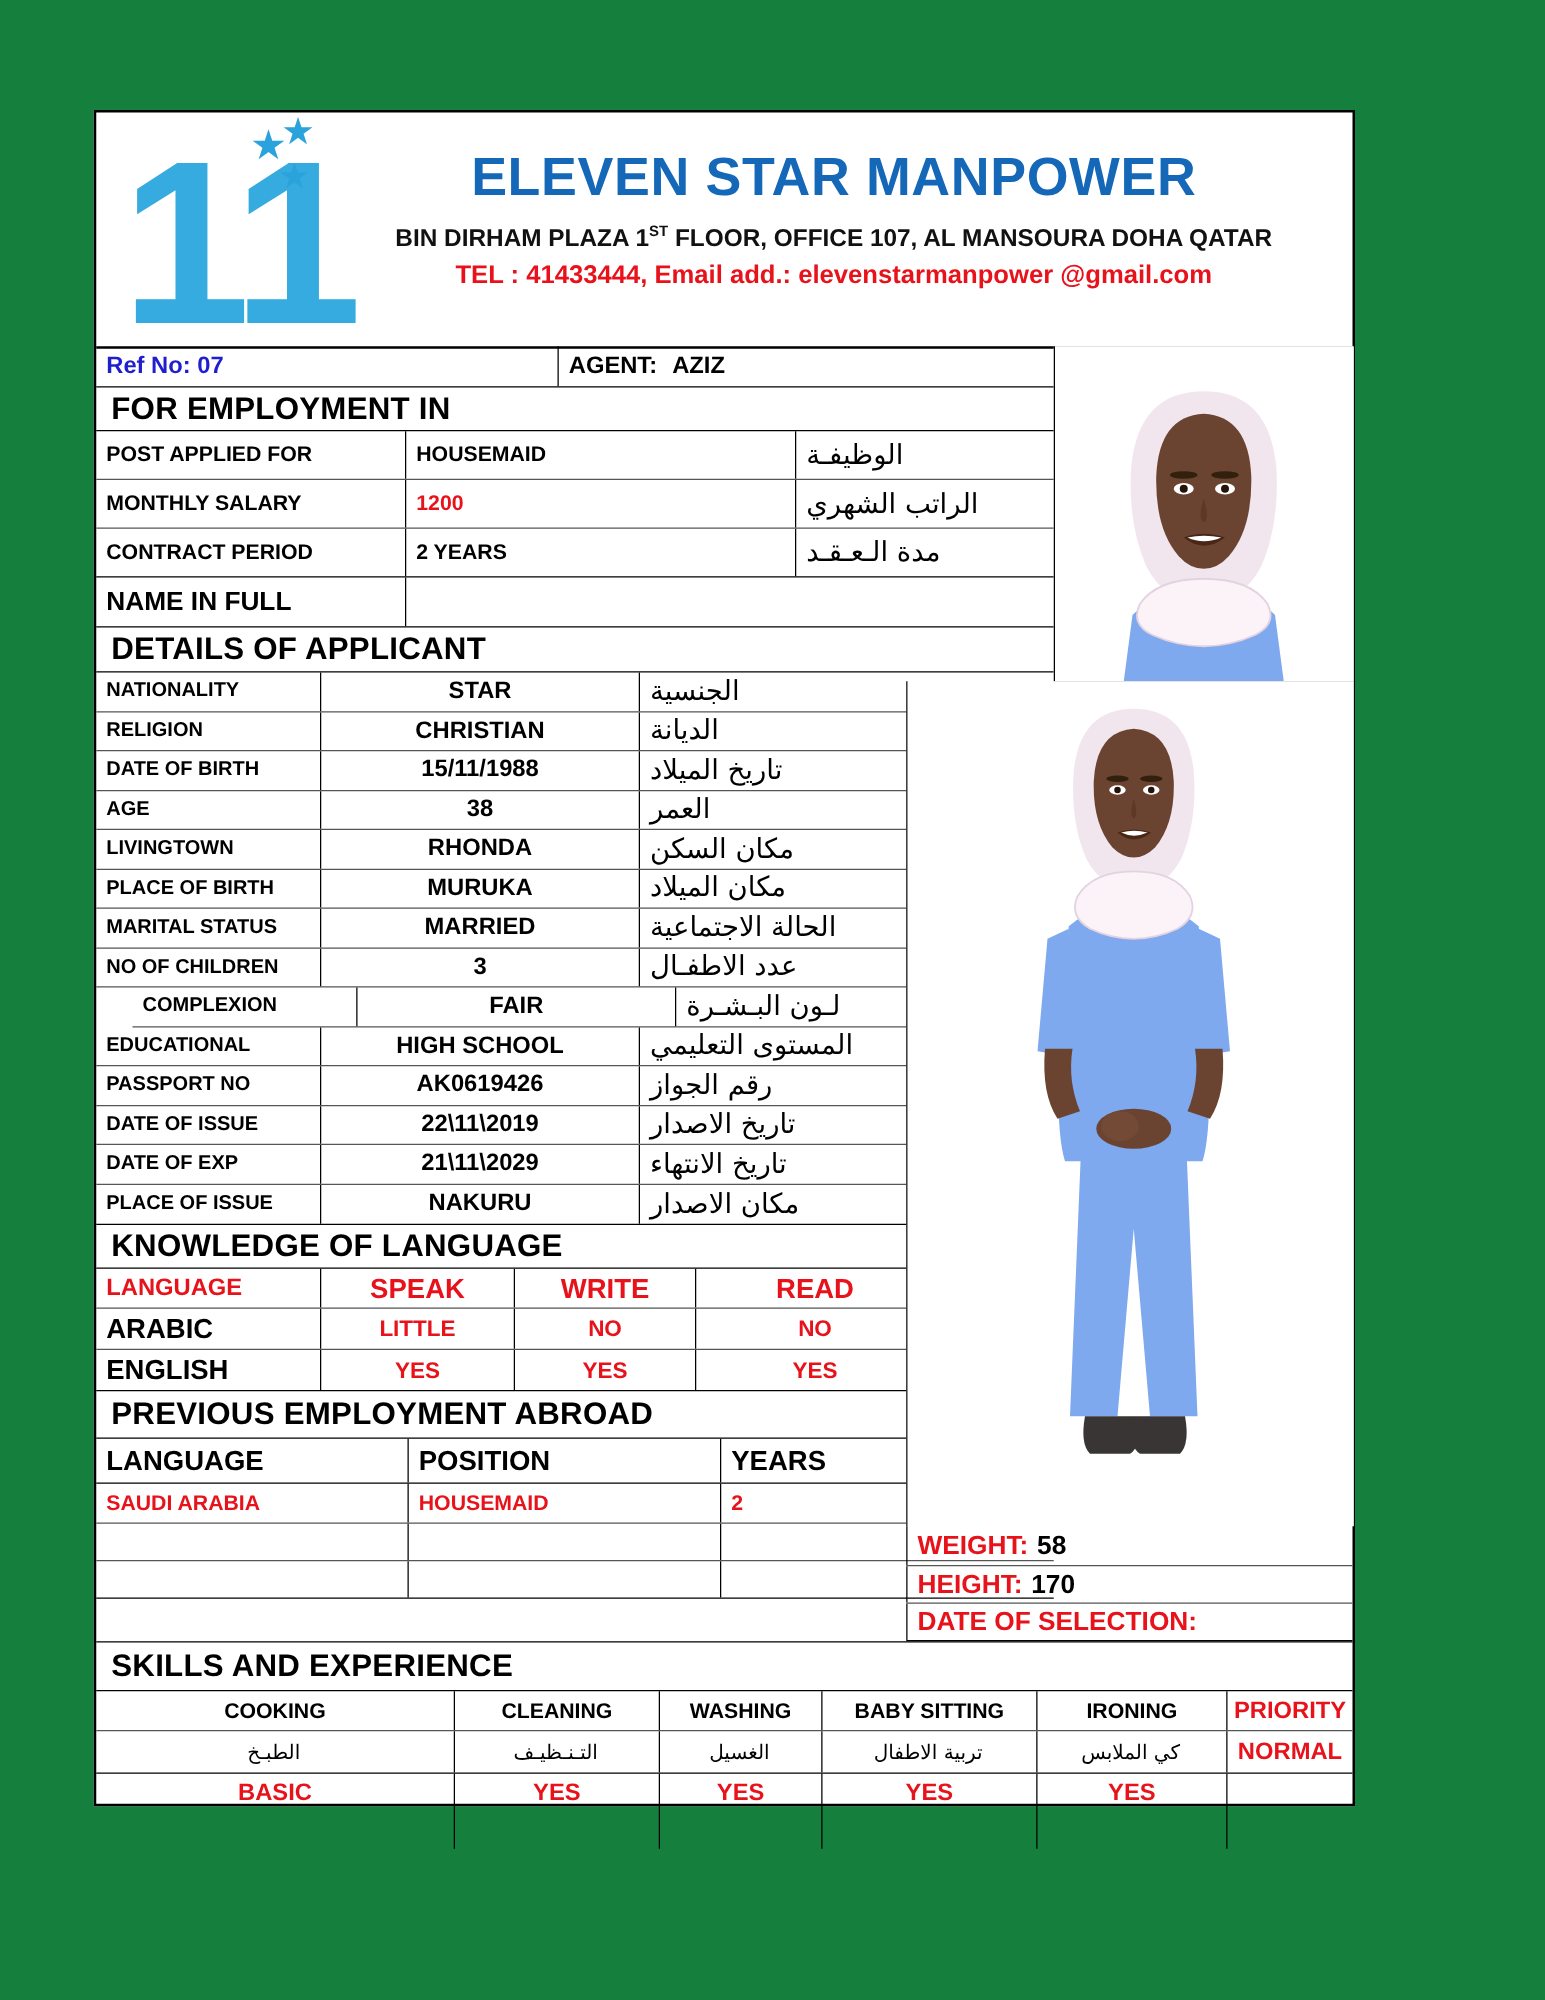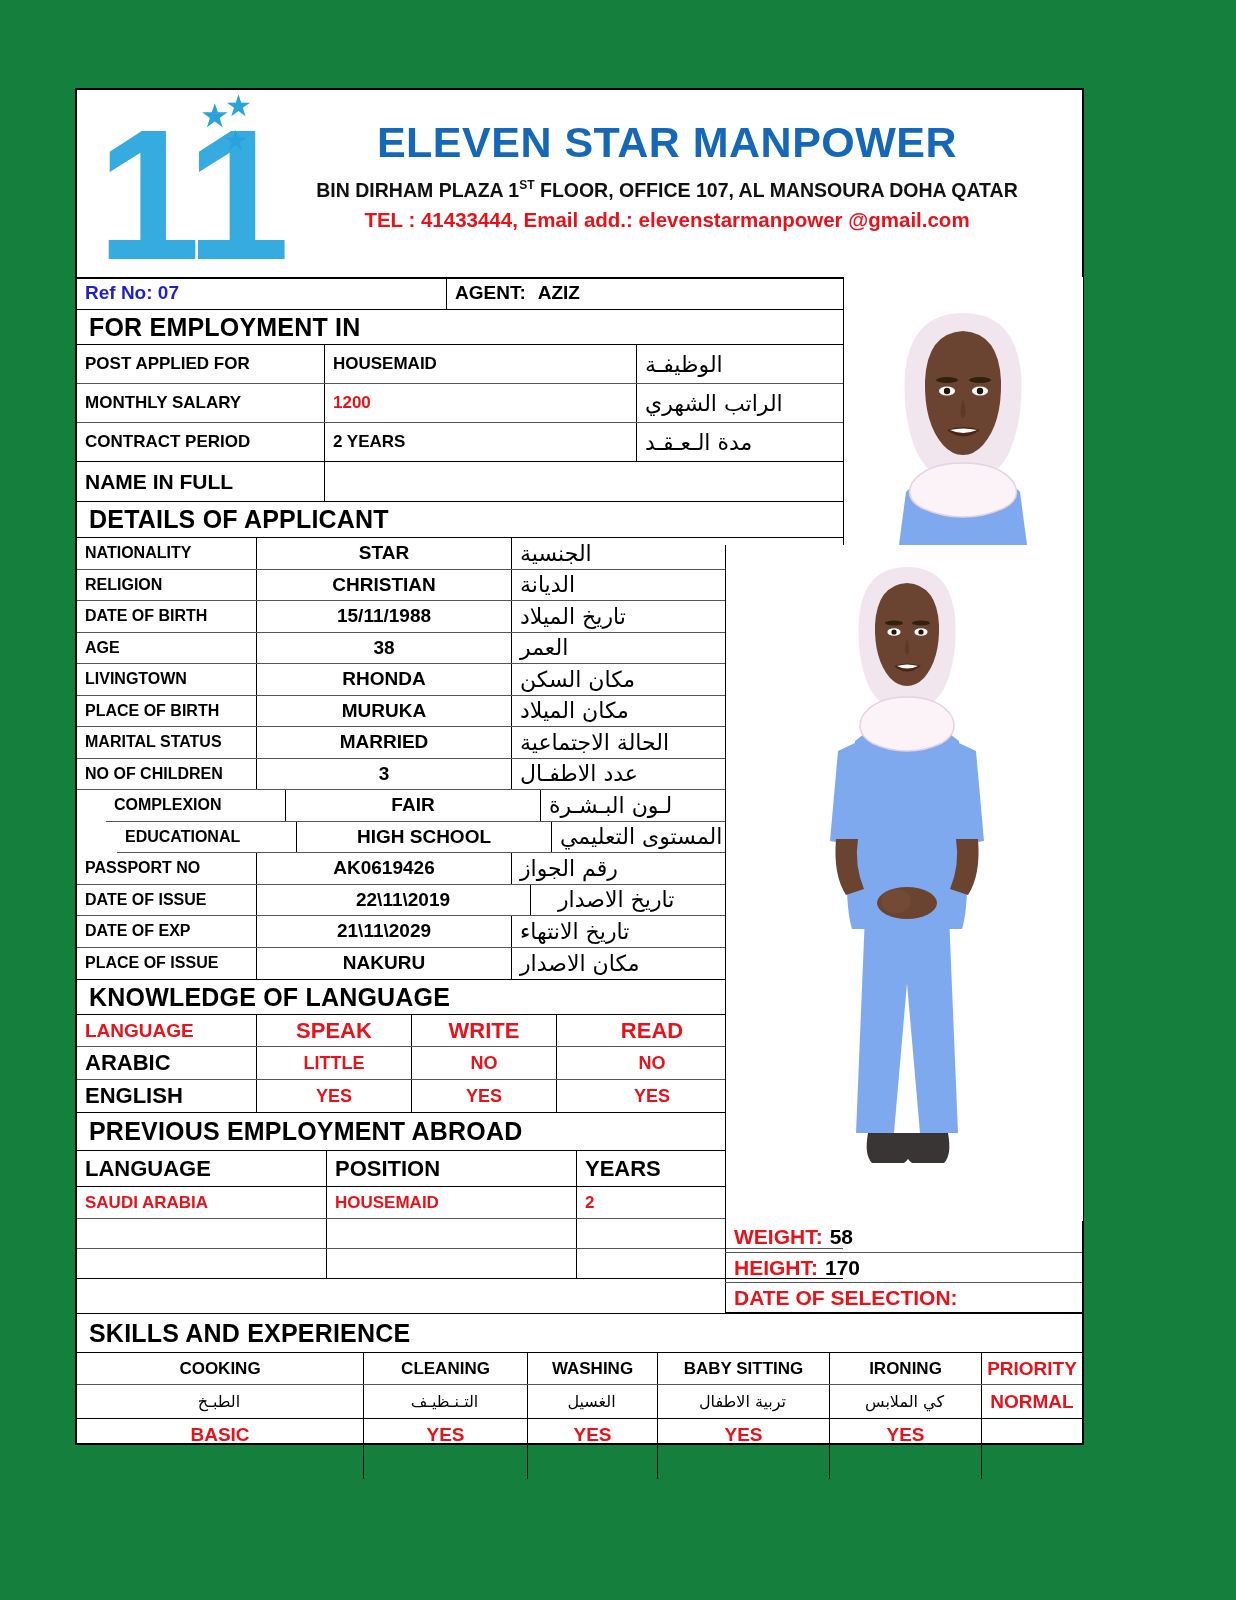--- a/index.html
+++ b/index.html
@@ -166,31 +166,31 @@
           <div class="row thin" style="height: 31.5px;">
             <div class="cell br" style="width: 180px; font-size: 16px;">NO OF CHILDREN</div>
             <div class="cell br ctr" style="width: 255px; font-size: 19px;">3</div>
             <div class="cell ar" style="width: 215px;">عدد الاطفـال</div>
           </div>
           <div class="row thin" style="height: 31.5px; margin-left: 29px;">
             <div class="cell br" style="width: 180px; font-size: 16px;">COMPLEXION</div>
             <div class="cell br ctr" style="width: 255px; font-size: 19px;">FAIR</div>
             <div class="cell ar" style="width: 215px;">لـون البـشـرة</div>
           </div>
-          <div class="row thin" style="height: 31.5px; margin-left: 40px;">
+          <div class="row thin" style="height: 31.5px;">
             <div class="cell br" style="width: 180px; font-size: 16px;">EDUCATIONAL</div>
             <div class="cell br ctr" style="width: 255px; font-size: 19px;">HIGH SCHOOL</div>
             <div class="cell ar" style="width: 215px;">المستوى التعليمي</div>
           </div>
           <div class="row thin" style="height: 31.5px;">
             <div class="cell br" style="width: 180px; font-size: 16px;">PASSPORT NO</div>
             <div class="cell br ctr" style="width: 255px; font-size: 19px;">AK0619426</div>
             <div class="cell ar" style="width: 215px;">رقم الجواز</div>
           </div>
-          <div class="row thin" style="height: 31.5px; gap: 19px;">
+          <div class="row thin" style="height: 31.5px;">
             <div class="cell br" style="width: 180px; font-size: 16px;">DATE OF ISSUE</div>
             <div class="cell br ctr" style="width: 255px; font-size: 19px;">22\11\2019</div>
             <div class="cell ar" style="width: 215px;">تاريخ الاصدار</div>
           </div>
           <div class="row thin" style="height: 31.5px;">
             <div class="cell br" style="width: 180px; font-size: 16px;">DATE OF EXP</div>
             <div class="cell br ctr" style="width: 255px; font-size: 19px;">21\11\2029</div>
             <div class="cell ar" style="width: 215px;">تاريخ الانتهاء</div>
           </div>
           <div class="row " style="height: 31.5px;">

